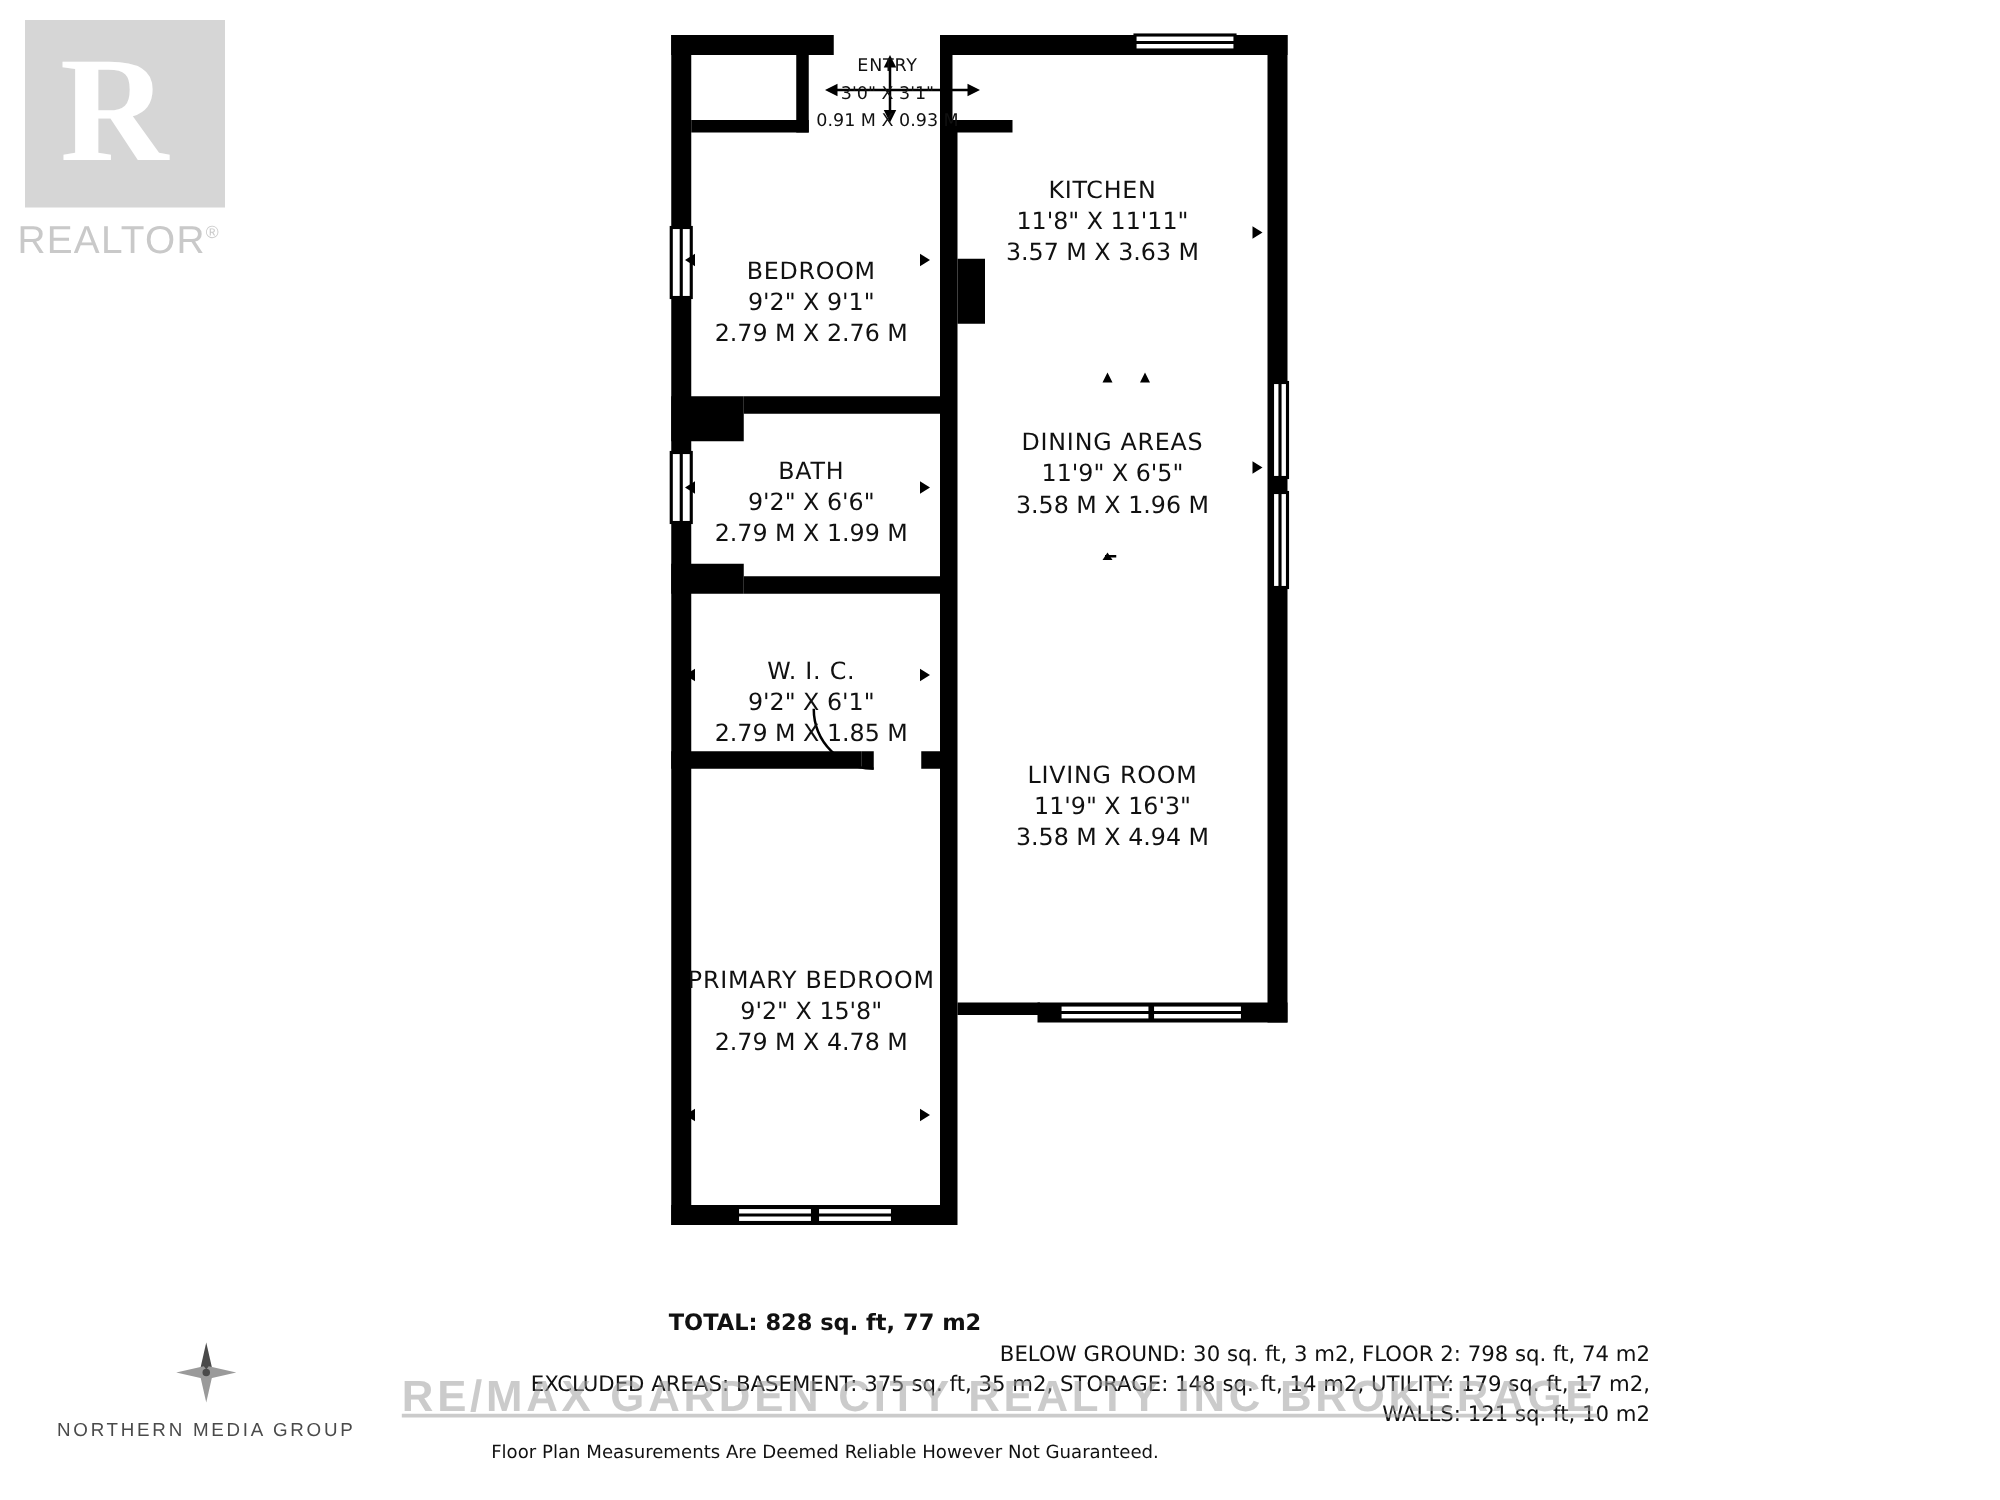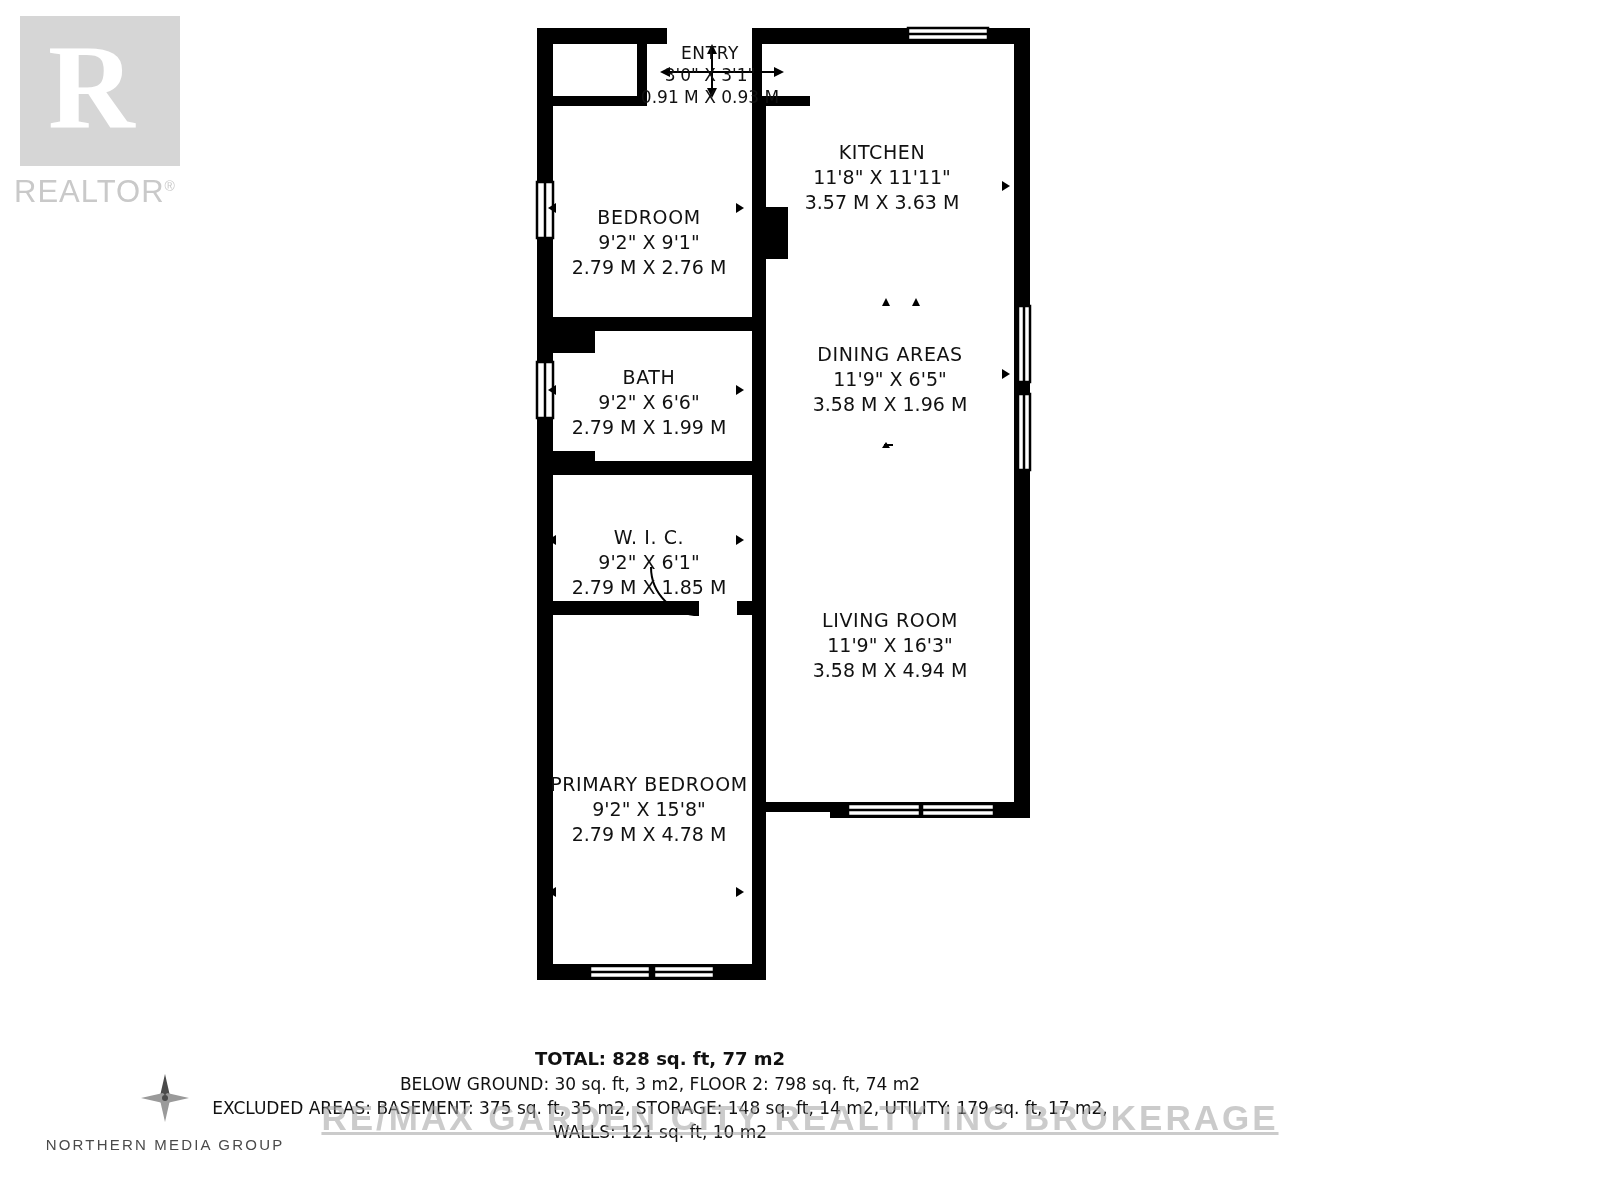--- a/index.html
+++ b/index.html
@@ -78,40 +78,41 @@
     font-size: 19px;
     letter-spacing: 0.6px;
     line-height: 25px;
   }
   .room-label .r-dim {
     font-size: 19px;
     line-height: 25px;
   }
   .room-label.small .r-name,
   .room-label.small .r-dim {
-    font-size: 17px;
+    font-size: 14px;
     line-height: 22px;
   }
 
   
   .summary {
     position: absolute;
     left: 0;
     top: 1046px;
     width: 1320px;
     text-align: center;
   }
   .summary .total {
     font-size: 18px;
     font-weight: bold;
     line-height: 26px;
   }
   .summary .line {
     font-size: 17px;
     line-height: 24px;
+    text-align: right;
   }
   .summary .disclaimer {
     font-size: 14.5px;
     line-height: 24px;
     margin-top: 6px;
   }
 
   
   .brokerage {
     position: absolute;
@@ -300,20 +301,21 @@
   <div class="r-name">PRIMARY BEDROOM</div>
   <div class="r-dim">9'2" X 15'8"</div>
   <div class="r-dim">2.79 M X 4.78 M</div>
 </div>
 
 <div class="summary">
   <div class="total">TOTAL: 828 sq. ft, 77 m2</div>
   <div class="line">BELOW GROUND: 30 sq. ft, 3 m2, FLOOR 2: 798 sq. ft, 74 m2</div>
   <div class="line">EXCLUDED AREAS: BASEMENT: 375 sq. ft, 35 m2, STORAGE: 148 sq. ft, 14 m2, UTILITY: 179 sq. ft, 17 m2,</div>
   <div class="line">WALLS: 121 sq. ft, 10 m2</div>
+  <div class="disclaimer">Floor Plan Measurements Are Deemed Reliable However Not Guaranteed.</div>
 </div>
 
 <div class="brokerage">RE/MAX GARDEN CITY REALTY INC BROKERAGE</div>
 
 <div class="nmg">
   <svg class="compass" viewBox="0 0 56 56">
     <polygon points="28,4 33,26 28,30 23,26" fill="#4a4a4a"></polygon>
     <polygon points="28,52 33,30 28,26 23,30" fill="#9a9a9a"></polygon>
     <polygon points="4,28 26,23 30,28 26,33" fill="#9a9a9a"></polygon>
     <polygon points="52,28 30,23 26,28 30,33" fill="#9a9a9a"></polygon>

